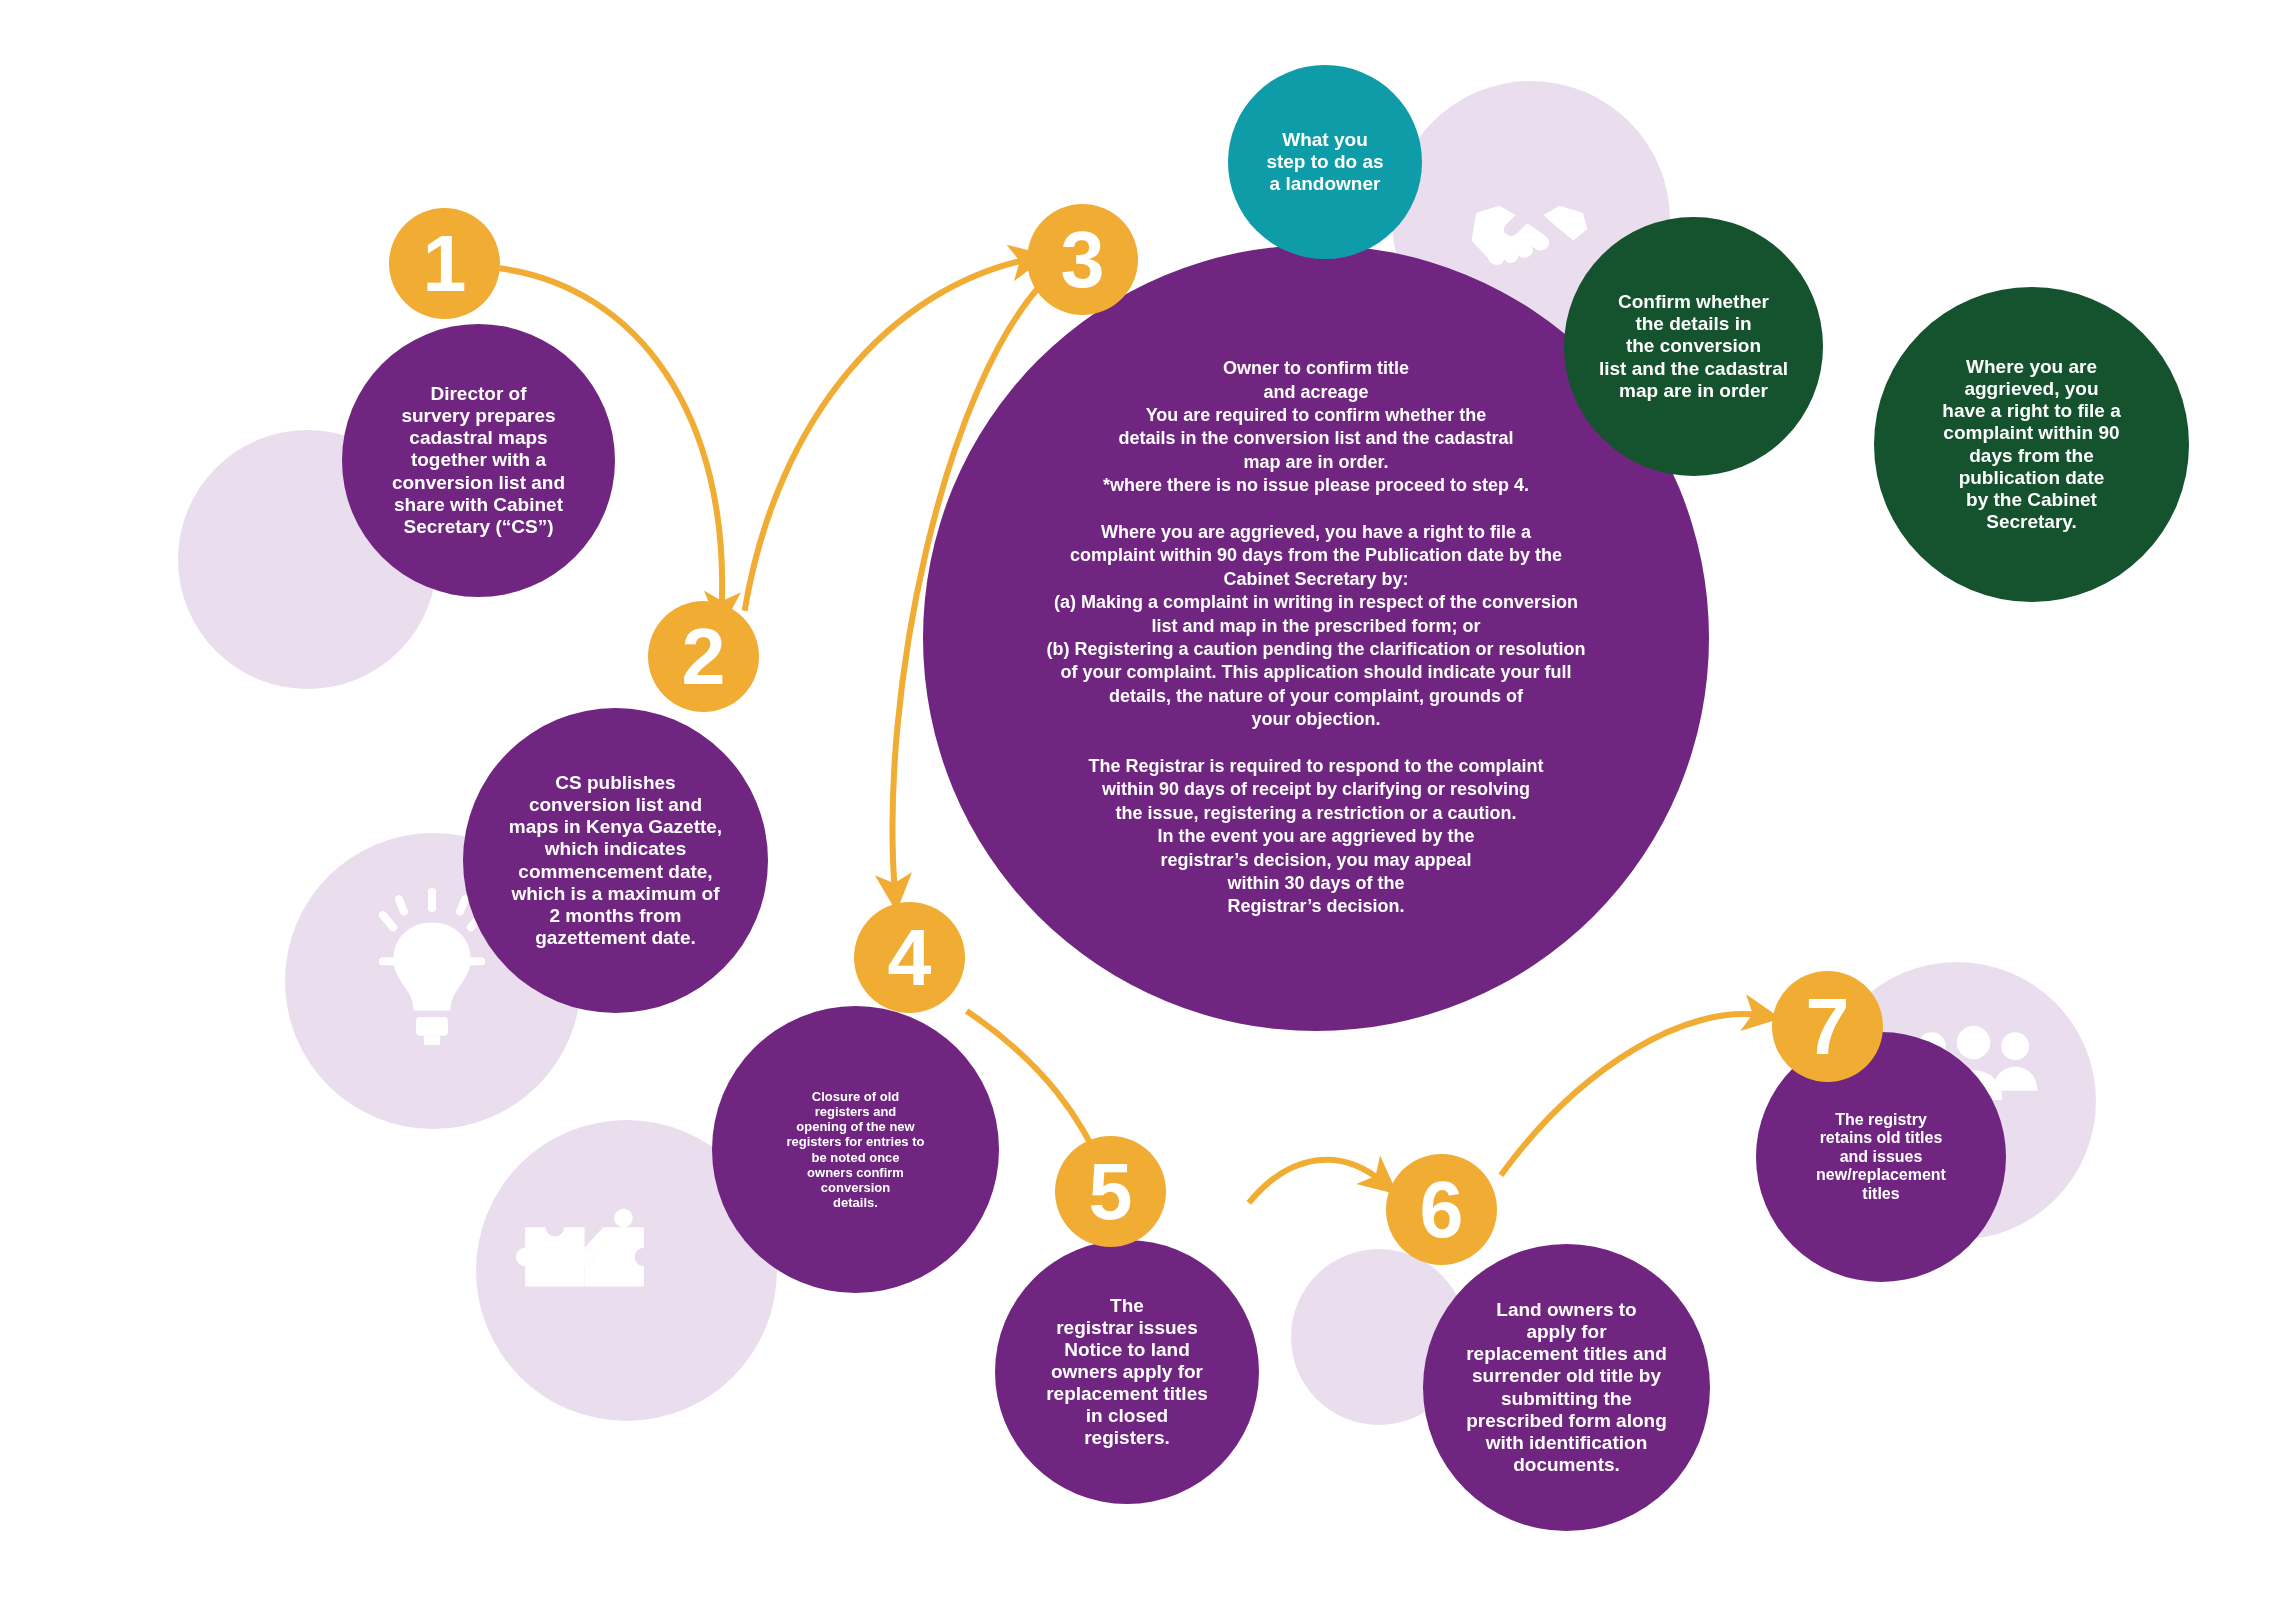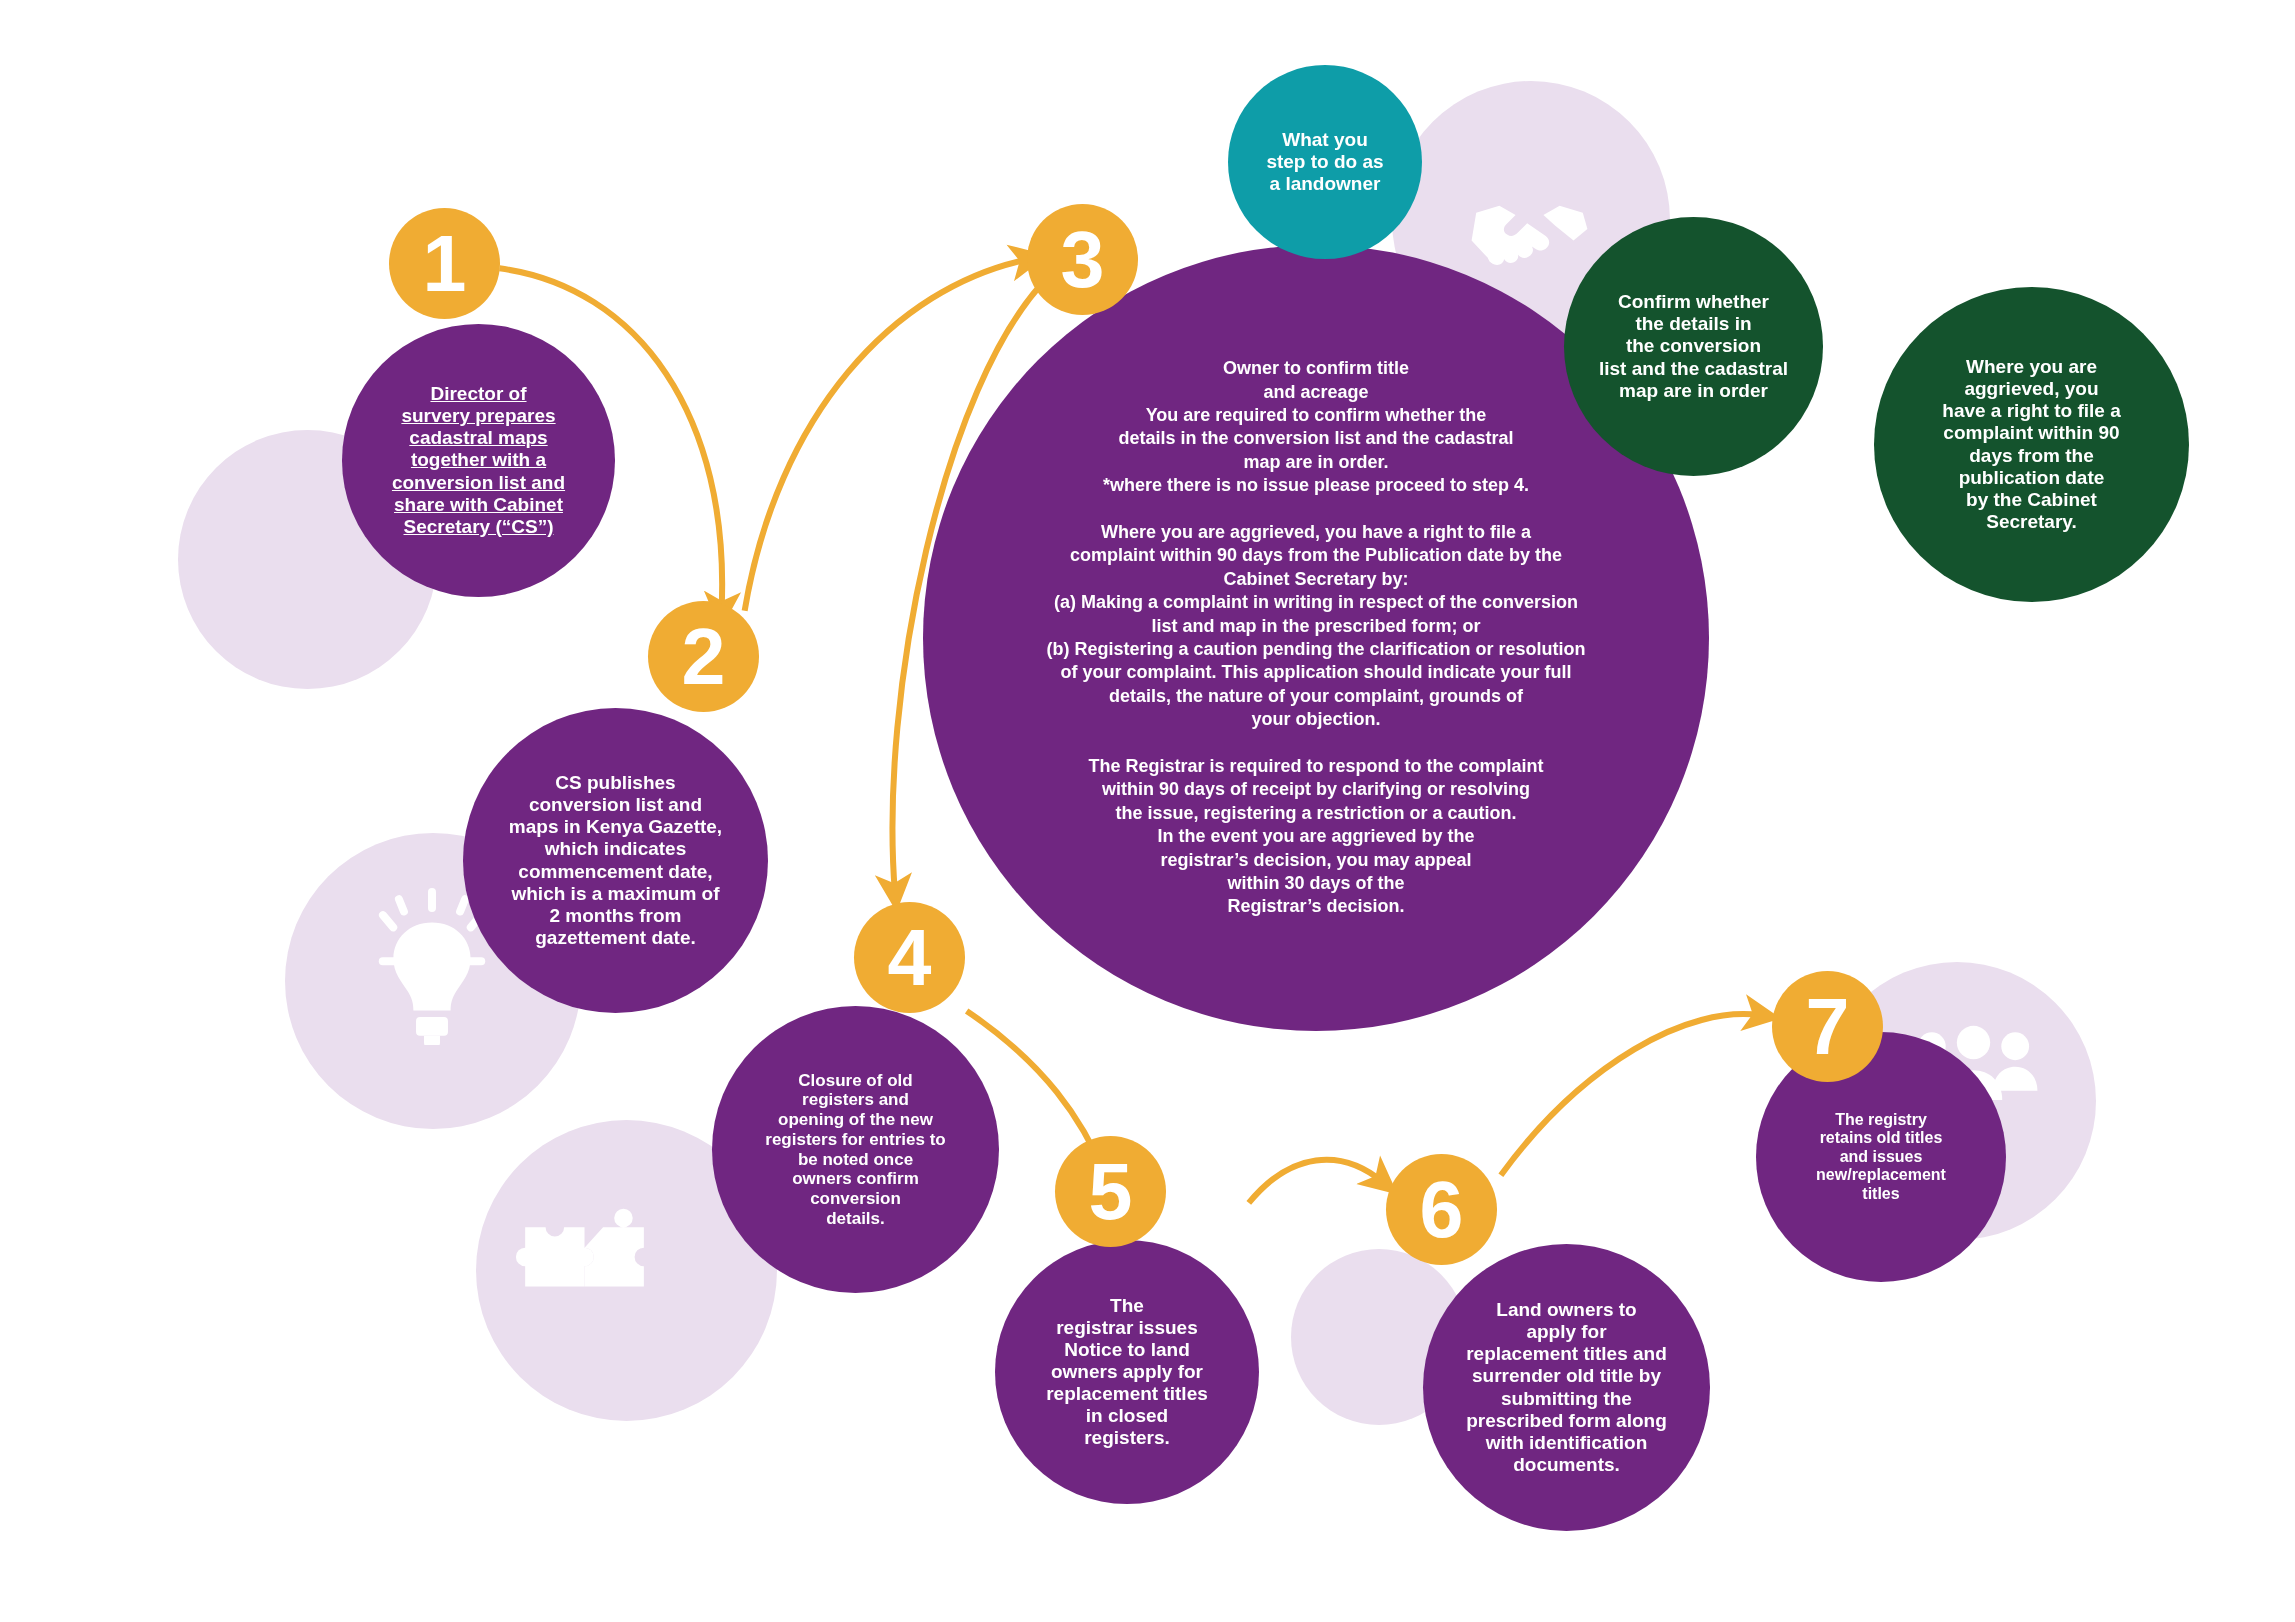--- a/index.html
+++ b/index.html
@@ -185,42 +185,42 @@
 
 The Registrar is required to respond to the complaint
 within 90 days of receipt by clarifying or resolving
 the issue, registering a restriction or a caution.
 In the event you are aggrieved by the
 registrar’s decision, you may appeal
 within 30 days of the
 Registrar’s decision.</span>
   </div>
 
-  <div class="bubble purple l-main" style="left:342px; top:324px; width:273px; height:273px; font-size:19px;text-decoration:underline;">
+  <div class="bubble purple l-main" style="left:342px; top:324px; width:273px; height:273px; font-size:19px;">
     <span>Director of
 survery prepares
 cadastral maps
 together with a
 conversion list and
 share with Cabinet
 Secretary (“CS”)</span>
   </div>
 
   <div class="bubble purple l-main" style="left:463px; top:708px; width:305px; height:305px; font-size:19px;">
     <span>CS publishes
 conversion list and
 maps in Kenya Gazette,
 which indicates
 commencement date,
 which is a maximum of
 2 months from
 gazettement date.</span>
   </div>
 
-  <div class="bubble purple l-main" style="left:712px; top:1006px; width:287px; height:287px; font-size:17px;">
+  <div class="bubble purple l-main" style="left:712px; top:1006px; width:287px; height:287px; font-size:13px;">
     <span>Closure of old
 registers and
 opening of the new
 registers for entries to
 be noted once
 owners confirm
 conversion
 details.</span>
   </div>
 

